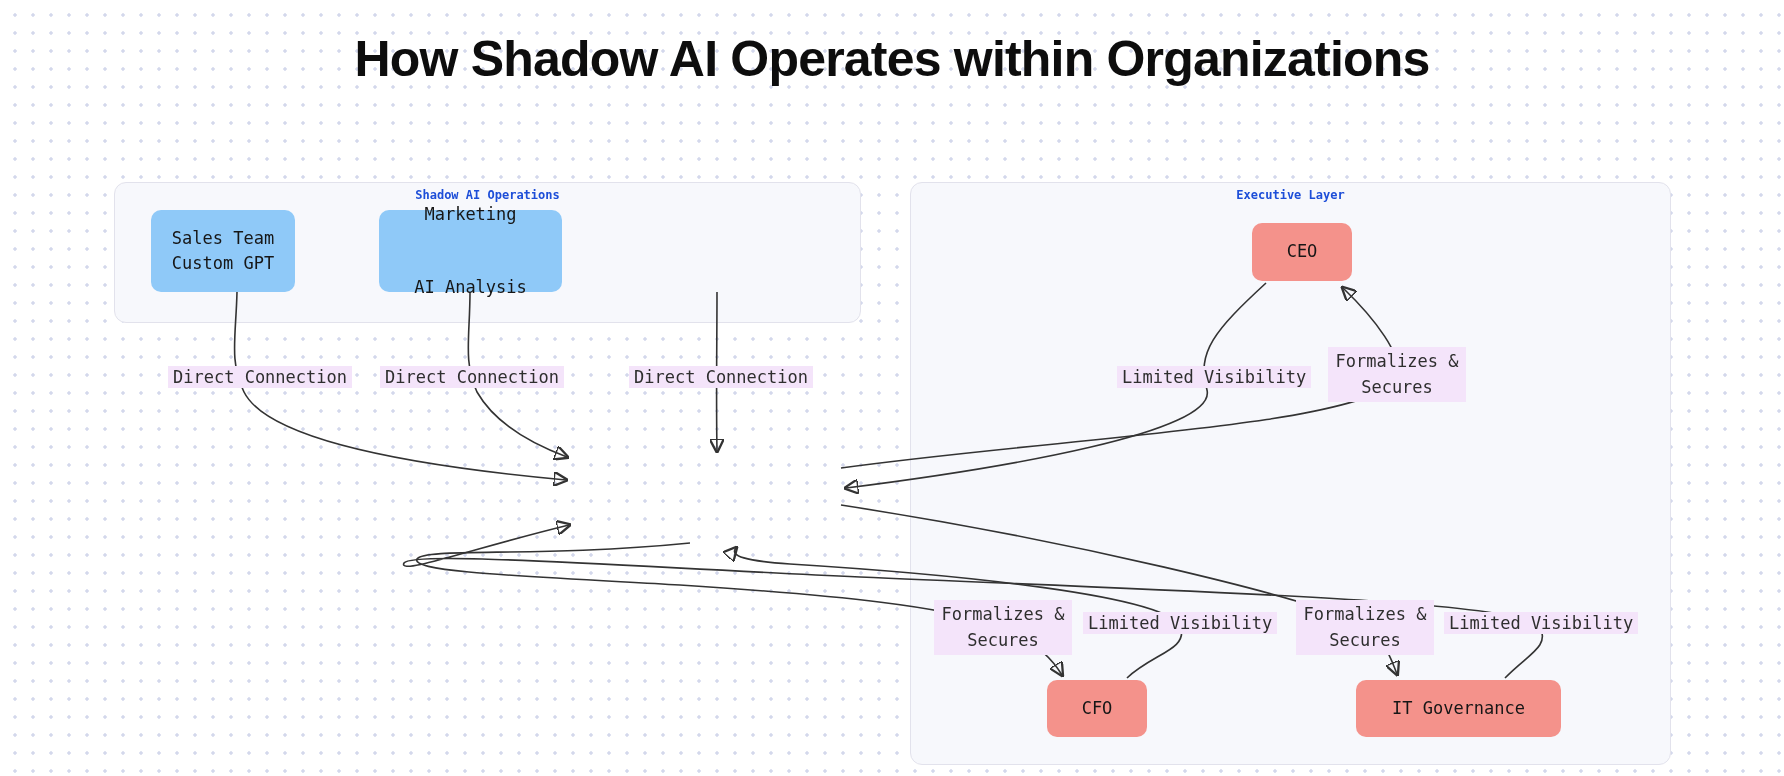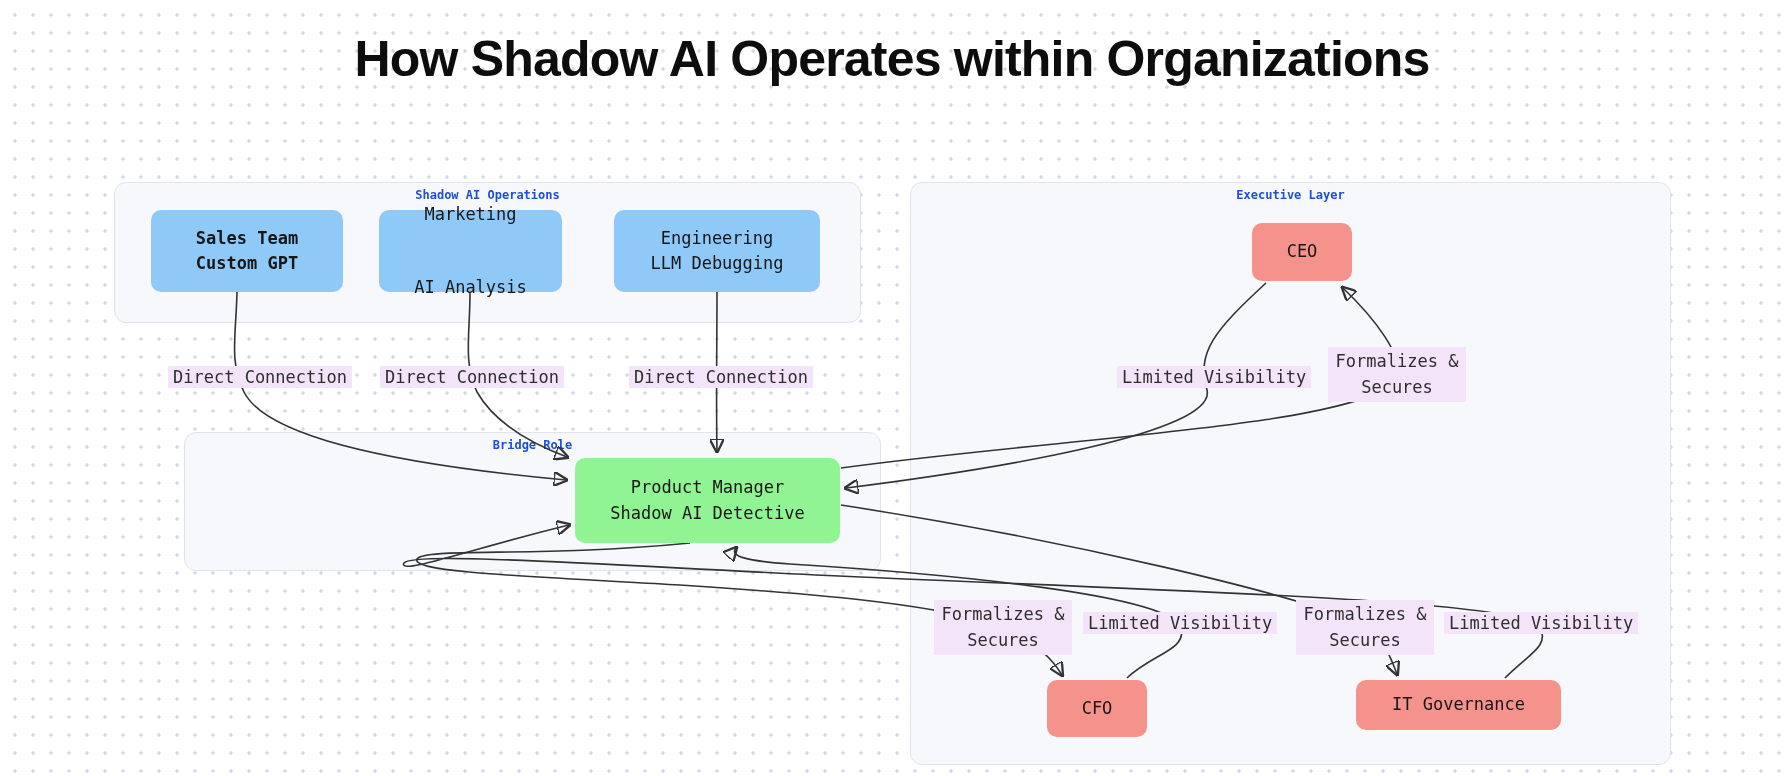--- a/index.html
+++ b/index.html
@@ -46,64 +46,53 @@
 <div class="stage">
 
   <div class="title">How Shadow AI Operates within Organizations</div>
 
   <div class="group" style="left:114px;top:182px;width:745px;height:139px;">
     <div class="group-label">Shadow AI Operations</div>
   </div>
   <div class="group" style="left:910px;top:182px;width:759px;height:581px;">
     <div class="group-label">Executive Layer</div>
   </div>
-  <div class="group" style="left:184px;top:432px;width:695px;height:137px;">
-    <div class="group-label">Bridge Role</div>
-  </div>
 
   <svg class="edges" width="1784" height="776" viewBox="0 0 1784 776">
     <defs>
       <marker id="arrow" viewBox="0 0 10 10" refX="8.5" refY="5" markerWidth="9" markerHeight="9" orient="auto-start-reverse">
         <path d="M0,0 L10,5 L0,10 z" fill="#333" stroke="none"></path>
       </marker>
     </defs>
     <path d="M237,292 C236,336 229,362 244,392 C270,444 436,468 566,480" marker-end="url(#arrow)"></path>
     <path d="M470,292 C470,336 463,362 477,392 C496,425 532,444 567,457" marker-end="url(#arrow)"></path>
     <path d="M717,292 C717,340 716,400 717,451" marker-end="url(#arrow)"></path>
     <path d="M841,468 C1060,438 1330,428 1393,385 C1414,362 1366,310 1343,288" marker-end="url(#arrow)"></path>
     <path d="M1266,283 C1215,330 1196,352 1207,390 C1217,432 1005,468 846,488" marker-end="url(#arrow)"></path>
     <path d="M690,543 C540,558 425,547 417,559 C410,572 520,576 680,585 C850,596 942,607 992,624 C1030,637 1050,655 1062,675" marker-end="url(#arrow)"></path>
     <path d="M1127,678 C1152,654 1187,650 1181,628 C1172,595 950,574 790,564 C746,561 729,556 736,548" marker-end="url(#arrow)"></path>
     <path d="M841,505 C1080,542 1292,595 1356,621 C1385,636 1390,657 1397,674" marker-end="url(#arrow)"></path>
     <path d="M1505,678 C1528,654 1550,647 1540,627 C1528,600 1150,590 860,577 C600,565 412,551 404,563 C397,576 474,548 569,525" marker-end="url(#arrow)"></path>
   </svg>
 
-  <div class="node shadow" style="left:151px;top:210px;width:192px;height:82px;font-weight:bold;">
+  <div class="node shadow" style="left:151px;top:210px;width:144px;height:82px;">
     <span>Sales Team</span>
     <span>Custom GPT</span>
   </div>
   <div class="node shadow" style="left:379px;top:210px;width:183px;height:82px;gap:48px;">
     <span>Marketing</span>
     <span>AI Analysis</span>
   </div>
-  <div class="node shadow" style="left:614px;top:210px;width:206px;height:82px;">
-    <span>Engineering</span>
-    <span>LLM Debugging</span>
-  </div>
   <div class="node exec" style="left:1252px;top:223px;width:100px;height:58px;">
     <span>CEO</span>
-  </div>
-  <div class="node bridge" style="left:575px;top:458px;width:265px;height:85px;">
-    <span>Product Manager</span>
-    <span>Shadow AI Detective</span>
   </div>
   <div class="node exec" style="left:1047px;top:680px;width:100px;height:57px;">
     <span>CFO</span>
   </div>
-  <div class="node exec" style="left:1356px;top:680px;width:205px;height:50px;">
+  <div class="node exec" style="left:1356px;top:680px;width:205px;height:57px;">
     <span>IT Governance</span>
   </div>
 
   <div class="elabel" style="left:168px;top:366px;">Direct Connection</div>
   <div class="elabel" style="left:380px;top:366px;">Direct Connection</div>
   <div class="elabel" style="left:629px;top:366px;">Direct Connection</div>
   <div class="elabel" style="left:1117px;top:366px;">Limited Visibility</div>
   <div class="elabel two" style="left:1328px;top:347px;">Formalizes &amp; Secures</div>
   <div class="elabel two" style="left:934px;top:600px;">Formalizes &amp; Secures</div>
   <div class="elabel" style="left:1083px;top:612px;">Limited Visibility</div>

